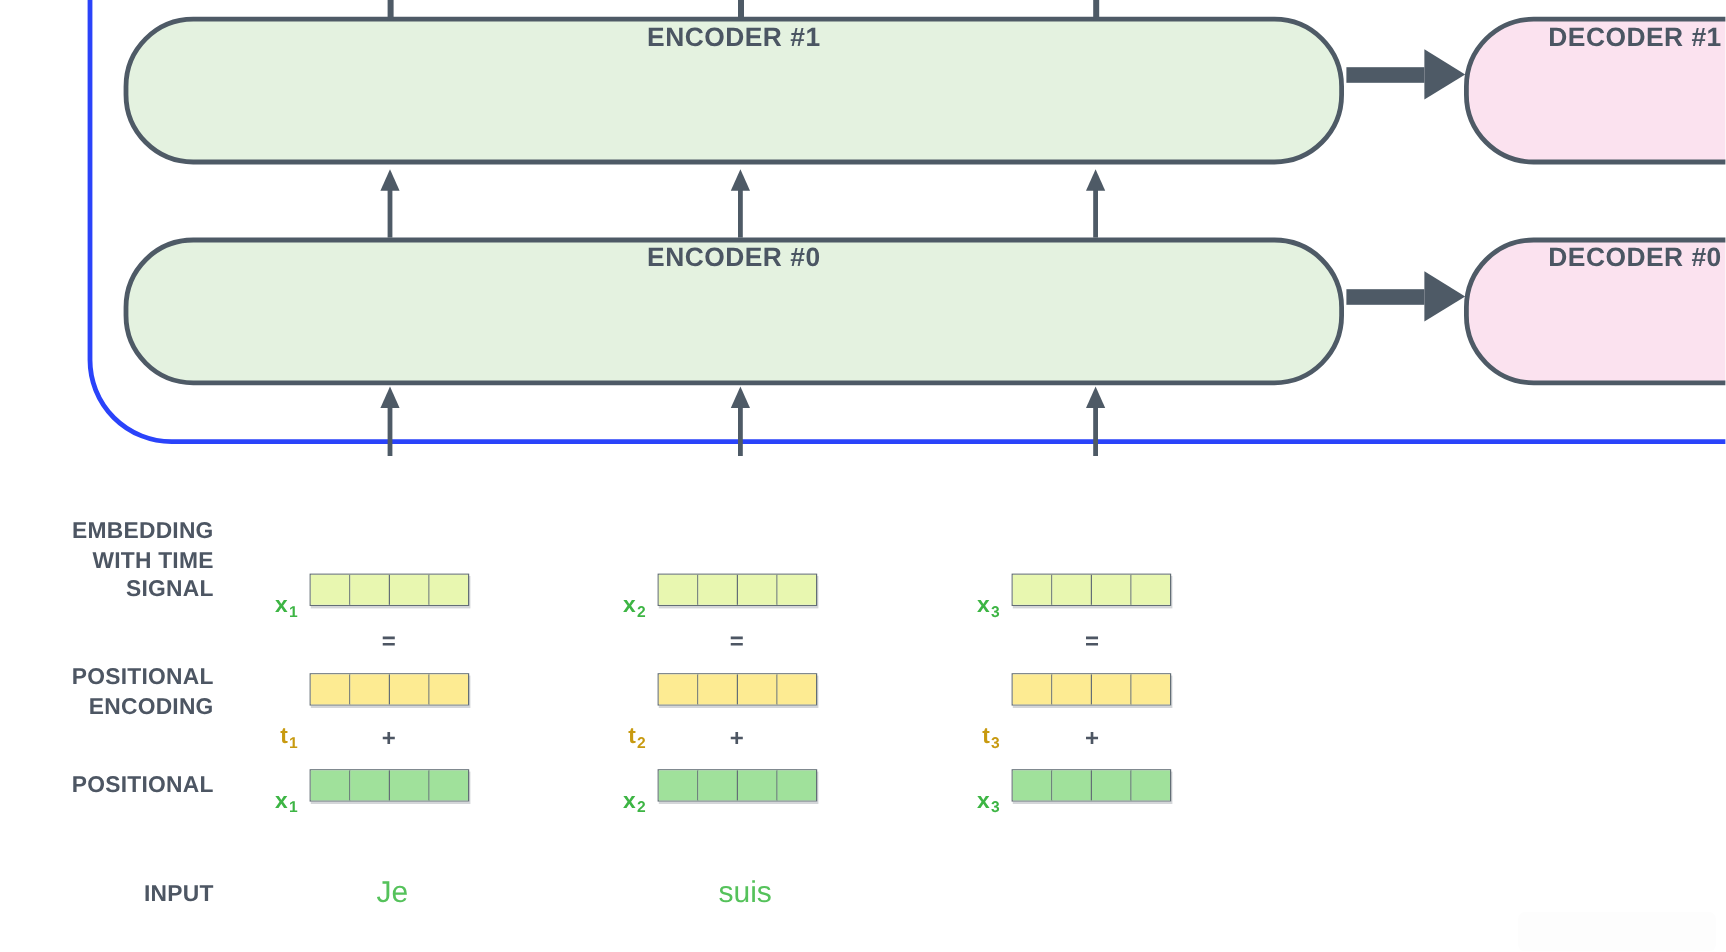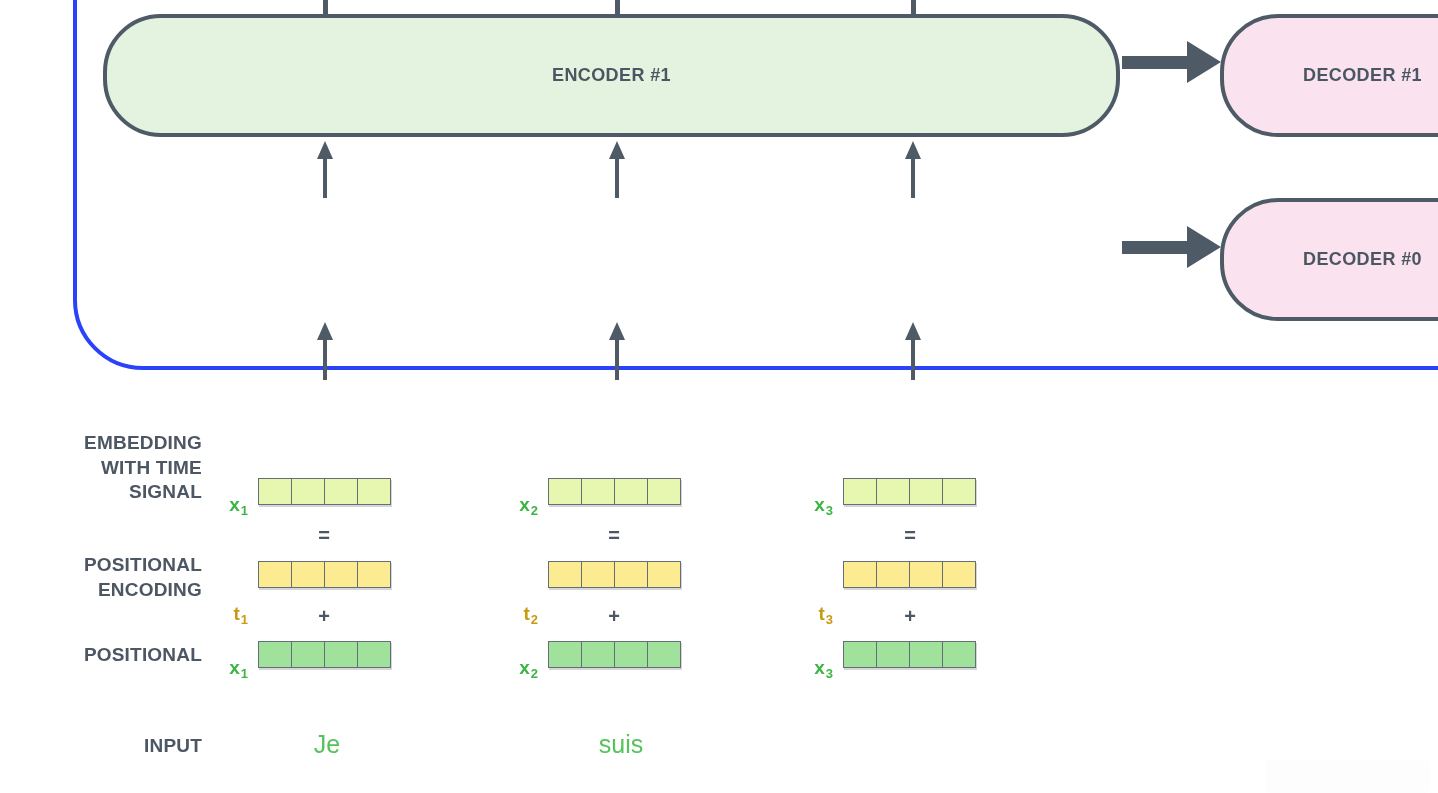--- a/index.html
+++ b/index.html
@@ -10,22 +10,22 @@
   }
   
   .blue-frame{
     position:absolute;left:73px;top:-110px;width:1540px;height:480px;
     border:4px solid #2a43fa;border-radius:70px;box-sizing:border-box;background:transparent;
   }
   
   .block{
     position:absolute;height:123px;box-sizing:border-box;
     border:4px solid #4e5a66;border-radius:58px;
-    display:flex;align-items:center;justify-content:center;
-    font-size:18px;font-weight:700;color:#4b5663;letter-spacing:0.4px;
+    display:flex;justify-content:center;
+    font-size:22px;font-weight:700;color:#4b5663;letter-spacing:0.4px;
   }
   .enc{left:103px;width:1017px;background:#e4f2e0;}
   .dec{left:1220px;width:285px;background:#fbe2ef;}
   .r1{top:14px;}
   .r2{top:198px;}
   
   .col{position:absolute;left:0;top:0;width:100%;height:100%;pointer-events:none;}
   .c1{--vl:258px;--cx:324px;--ax:325px;--wx:327px;}
   .c2{--vl:548px;--cx:614px;--ax:617px;--wx:621px;}
   .c3{--vl:843px;--cx:910px;--ax:913px;--wx:916px;}
@@ -43,21 +43,21 @@
   .harrow-shaft{position:absolute;left:1122px;width:65px;height:13px;background:#4e5a66;}
   .harrow-head{position:absolute;left:1187px;width:0;height:0;
     border-top:21px solid transparent;border-bottom:21px solid transparent;
     border-left:34px solid #4e5a66;}
   .h1{top:56px;} .h1h{top:41px;}
   .h2{top:241px;} .h2h{top:226px;}
   
   .row-label{
     position:absolute;left:0;width:178px;text-align:right;
     color:#4d5663;font-weight:700;font-size:19px;line-height:24.5px;
-    white-space:pre-line;letter-spacing:0.2px;padding-left:24px;
+    white-space:pre-line;letter-spacing:0.2px;
   }
   .rl-time{top:431px;} .rl-pos{top:553px;} .rl-emb{top:643px;} .rl-input{top:734px;}
   
   .vec{
     position:absolute;left:var(--vl);width:133px;height:27px;box-sizing:border-box;
     display:flex;border:1.5px solid #636e76;
     box-shadow:1px 2px 0 rgba(160,165,170,0.45);
   }
   .vec .cell{flex:1;}
   .vec .cell:not(:last-child){border-right:1.5px solid #636e76;}
@@ -91,20 +91,23 @@
 </style>
 </head>
 <body>
 
 <div class="stage">
 
   <div class="blue-frame"></div>
 
   <div class="block enc r1">
     <span>ENCODER #1</span>
+  </div>
+  <div class="block enc r2">
+    <span>ENCODER #0</span>
   </div>
   <div class="block dec r1">
     <span>DECODER #1</span>
   </div>
   <div class="block dec r2">
     <span>DECODER #0</span>
   </div>
 
   <div class="harrow-shaft h1"></div>
   <div class="harrow-head h1h"></div>

